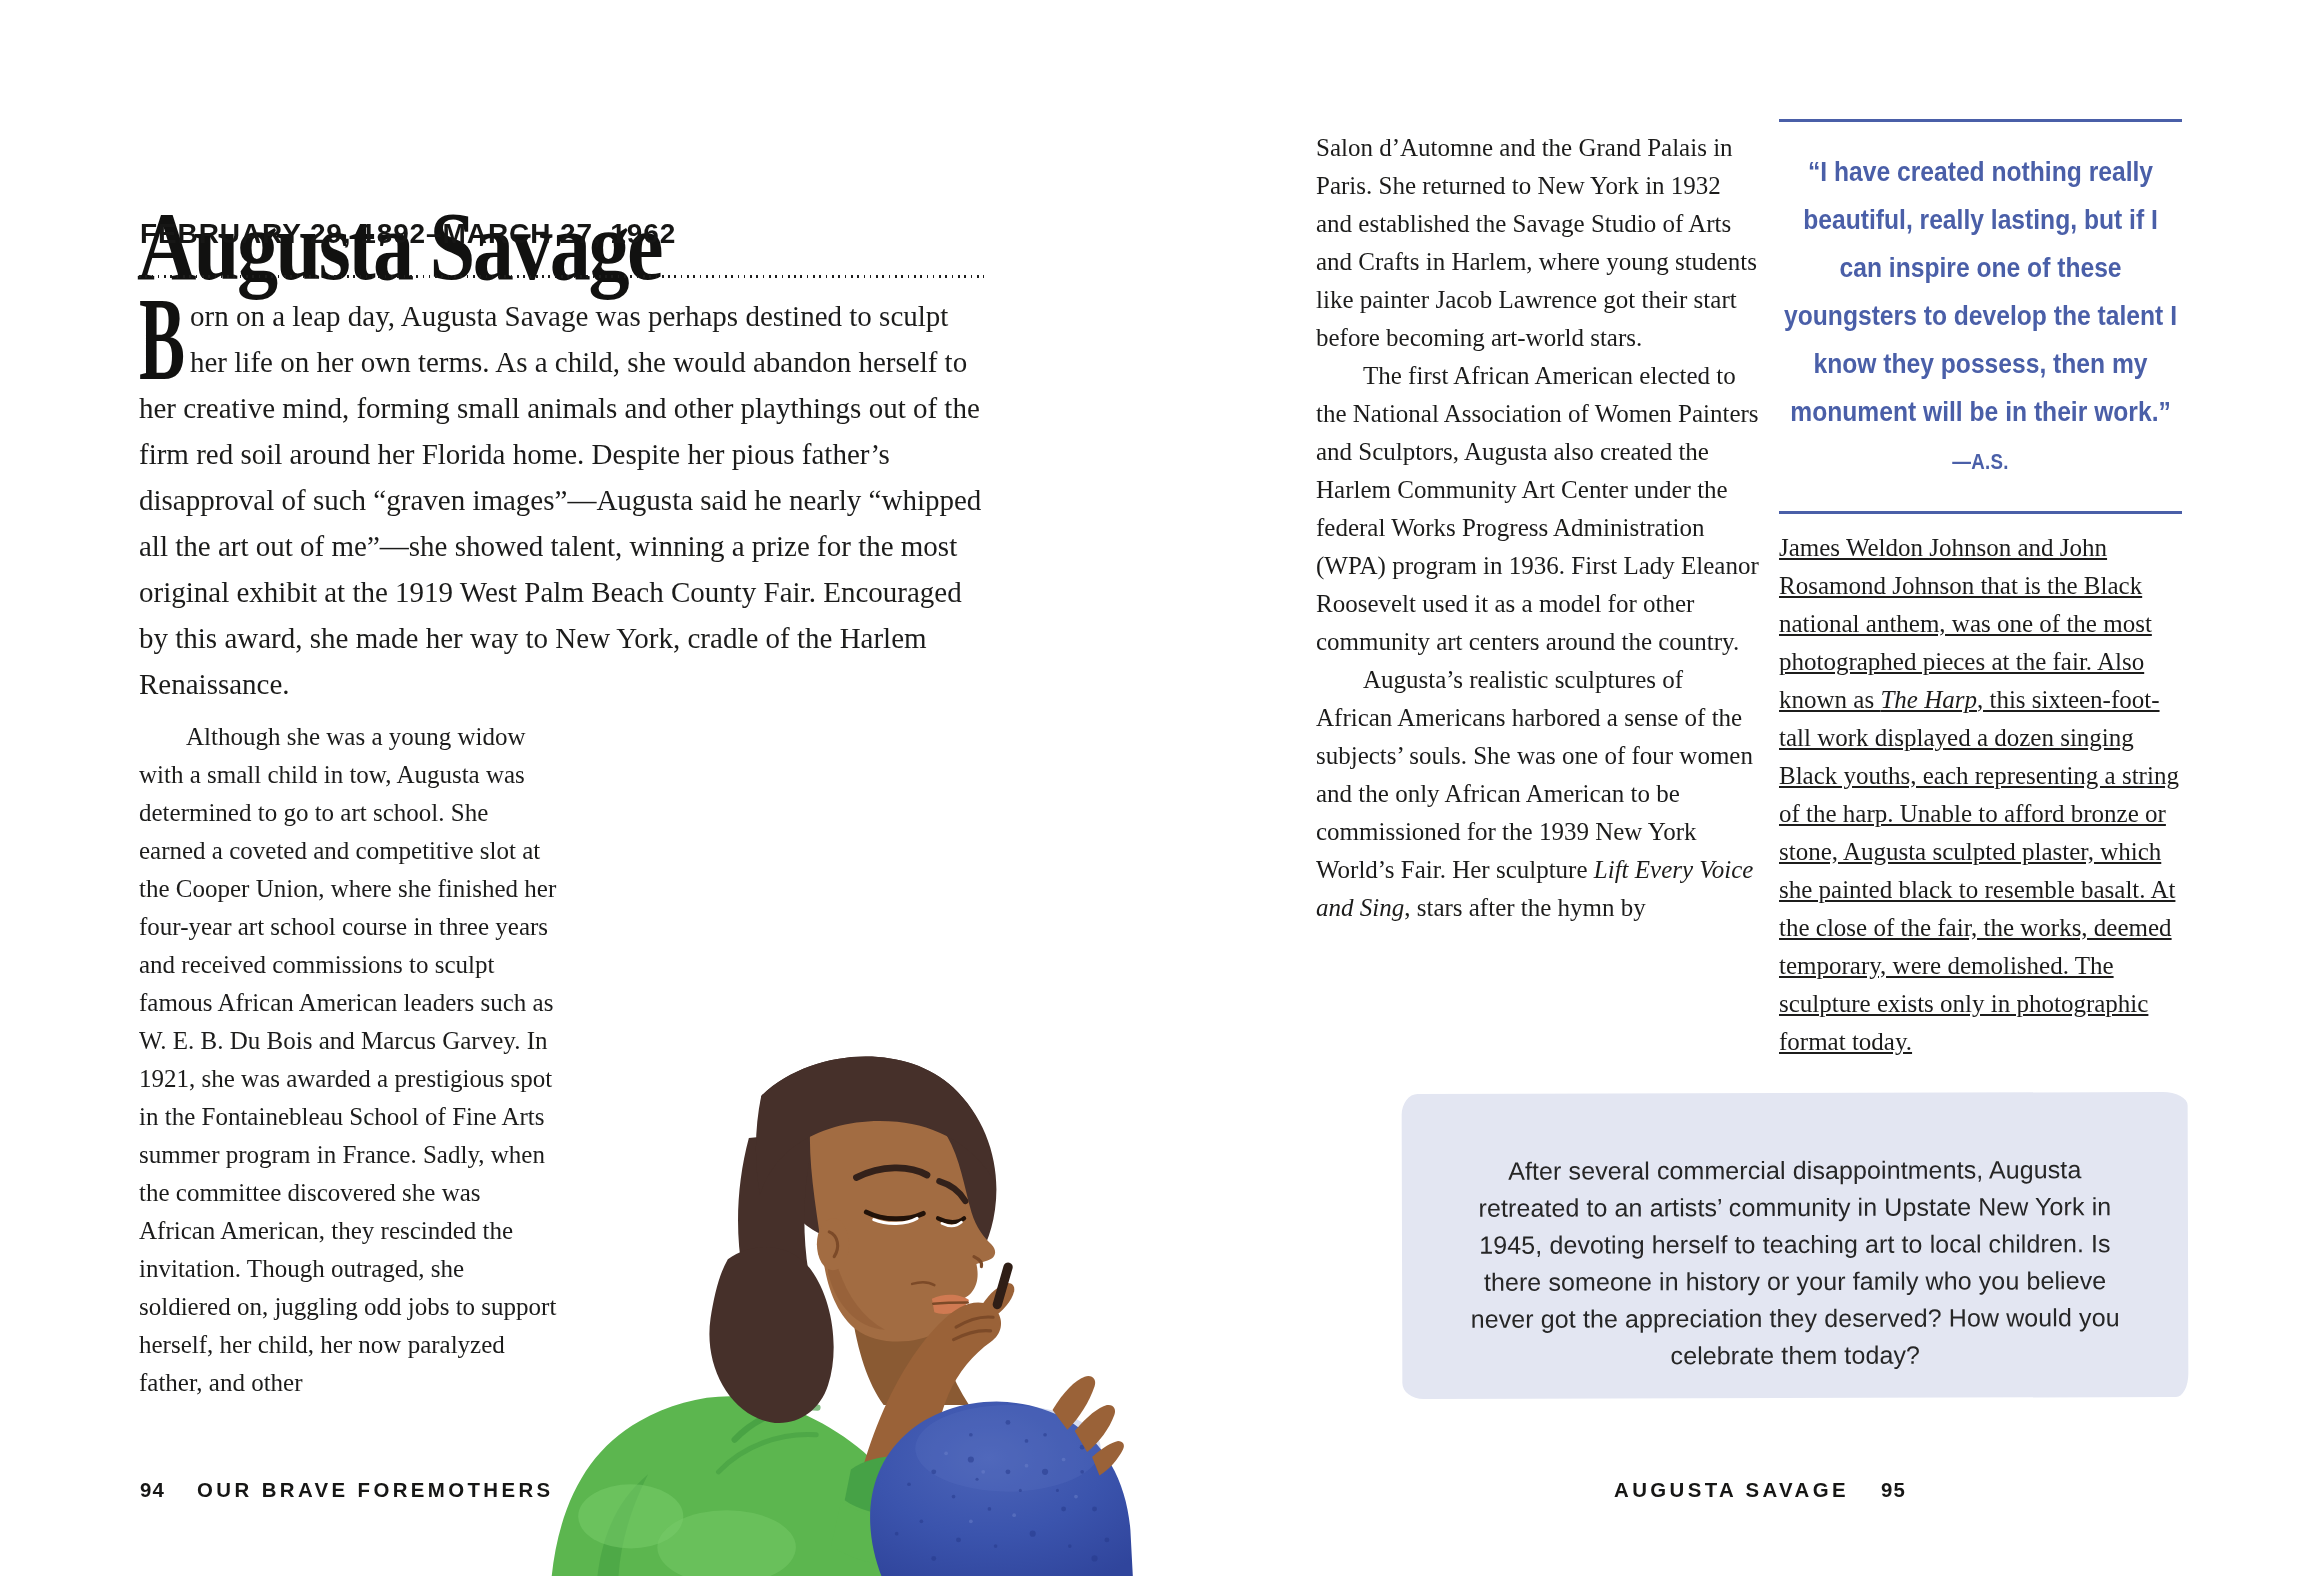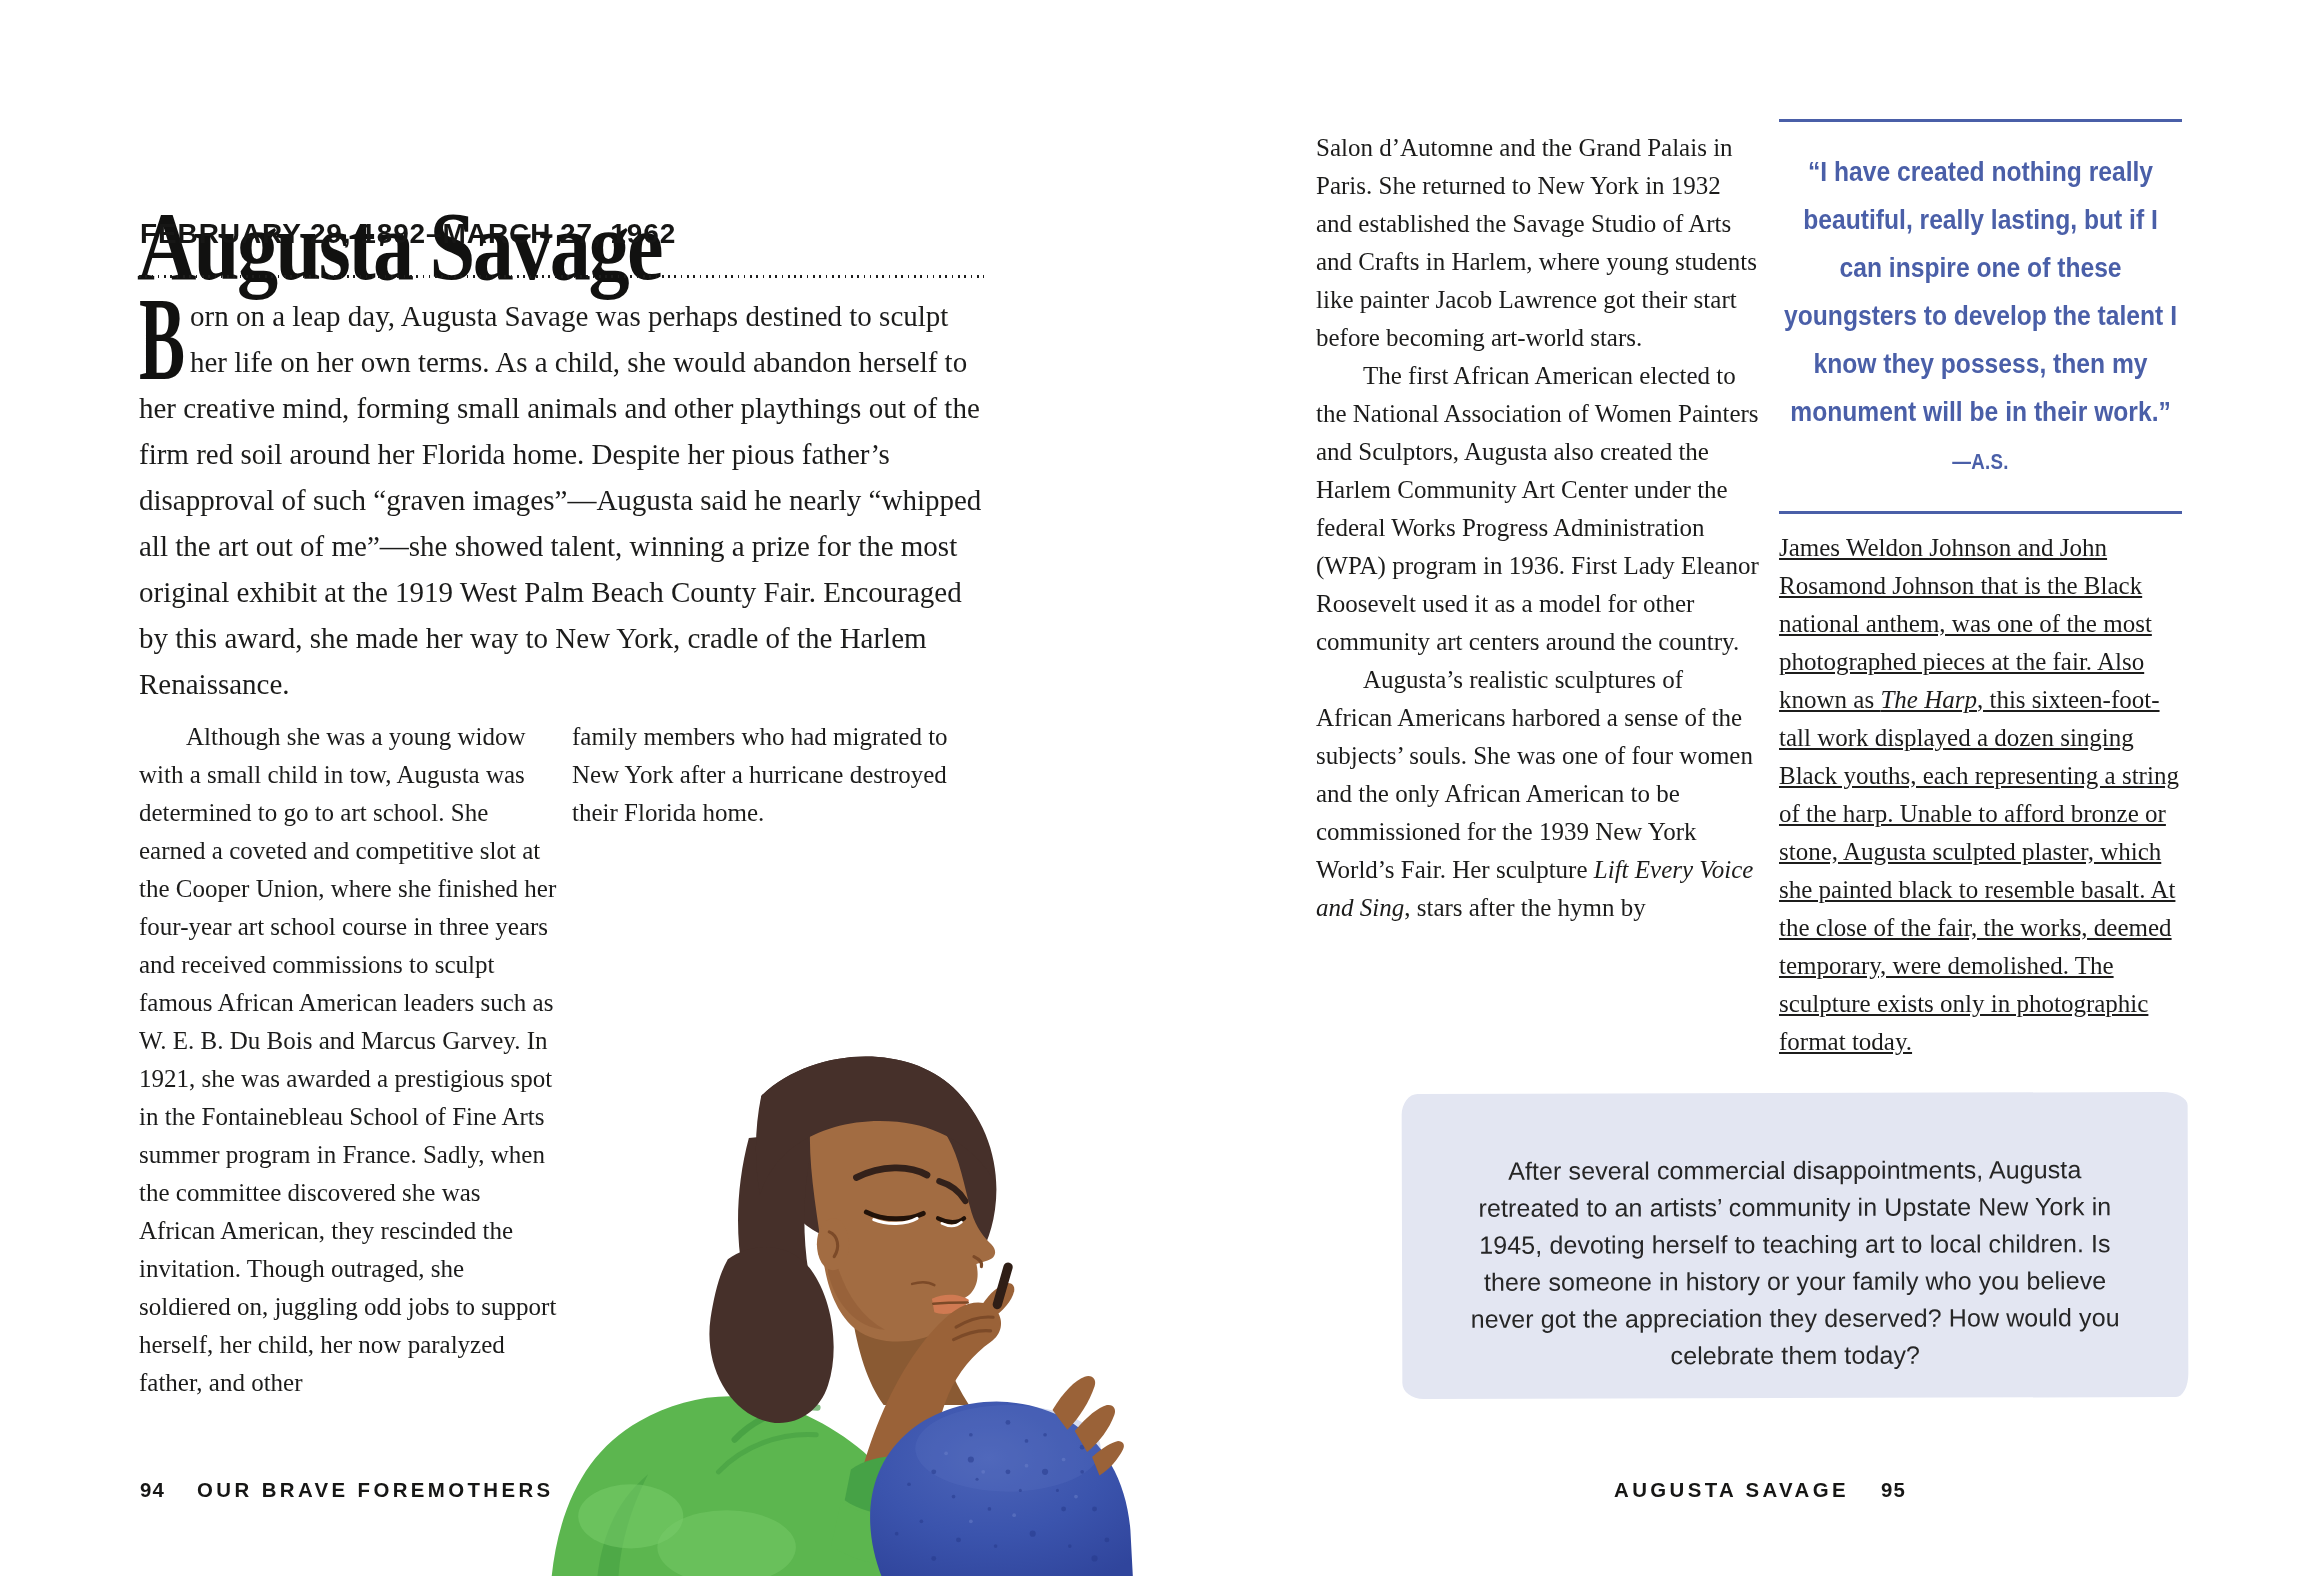--- a/index.html
+++ b/index.html
@@ -102,21 +102,20 @@
 
 <div class="abs lp-intro">
   <span class="dropcap">B</span><span>orn on a leap day, Augusta Savage was perhaps destined to sculpt her life on her own terms. As a child, she would abandon herself to her creative mind, forming small animals and other playthings out of the firm red soil around her Florida home. Despite her pious father’s disapproval of such “graven images”—Augusta said he nearly “whipped all the art out of me”—she showed talent, winning a prize for the most original exhibit at the 1919 West Palm Beach County Fair. Encouraged by this award, she made her way to New York, cradle of the Harlem Renaissance.</span>
 </div>
 
 <div class="abs body-col lp-col1">
   <p class="indent">Although she was a young widow with a small child in tow, Augusta was determined to go to art school. She earned a coveted and competitive slot at the Cooper Union, where she finished her four-year art school course in three years and received commissions to sculpt famous African American leaders such as W. E. B. Du Bois and Marcus Garvey. In 1921, she was awarded a prestigious spot in the Fontainebleau School of Fine Arts summer program in France. Sadly, when the committee discovered she was African American, they rescinded the invitation. Though outraged, she soldiered on, juggling odd jobs to support herself, her child, her now paralyzed father, and other</p>
 </div>
 
 <div class="abs body-col lp-col2">
-  <p>family members who had migrated to New York after a hurricane destroyed their Florida home.</p>
 </div>
 
 <div class="abs footer lp-footer">
   <span class="pgnum-left">94</span><span>OUR BRAVE FOREMOTHERS</span>
 </div>
 
 <svg class="abs illo" viewBox="0 0 980 870" xmlns="http://www.w3.org/2000/svg">
   <defs>
     <radialGradient id="gBlue" cx="45%" cy="32%" r="80%">
       <stop offset="0%" stop-color="#4c64b8"></stop>

